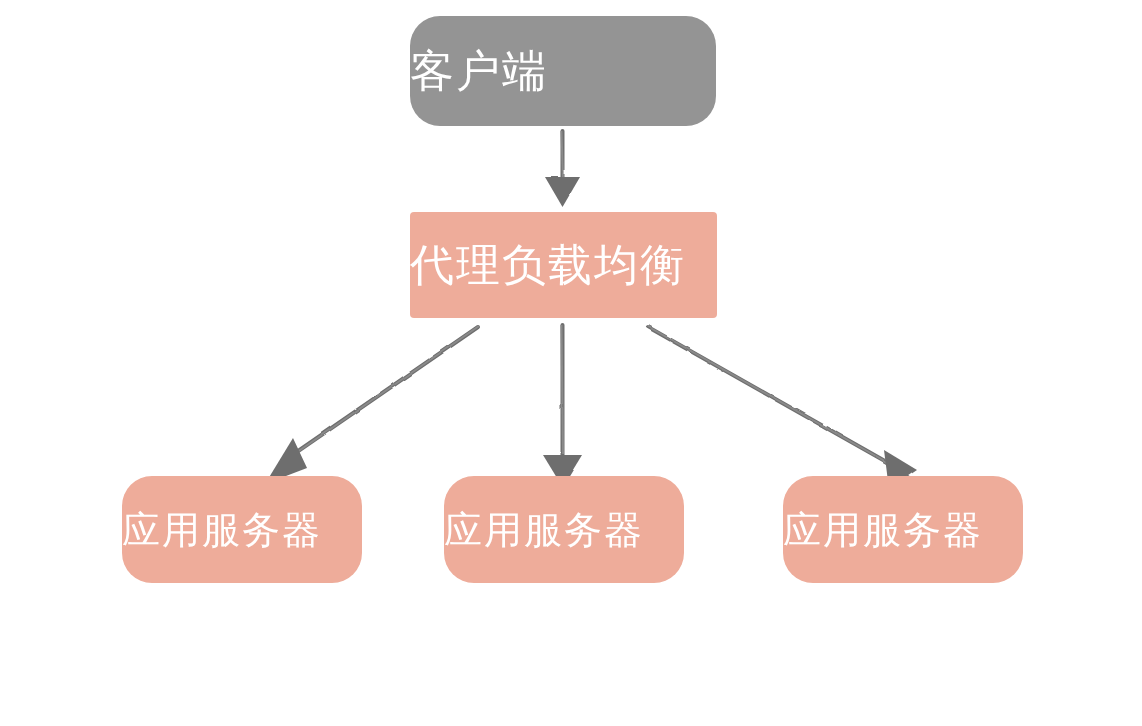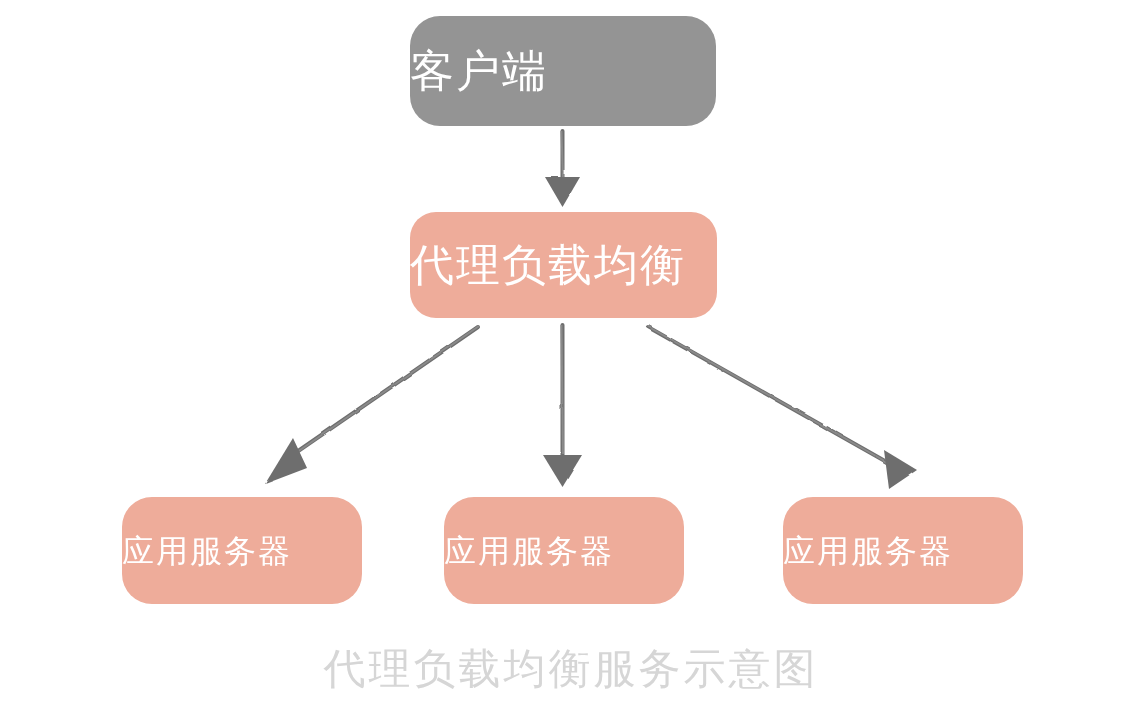--- a/index.html
+++ b/index.html
@@ -55,31 +55,31 @@
     border-radius: 30px;
     font-size: 44px;
   }
 
   .node-proxy {
     left: 410px;
     top: 212px;
     width: 307px;
     height: 106px;
     background: #eeac9a;
-    border-radius: 26px;
+    border-radius: 4px;
     font-size: 44px;
   }
 
   .node-app {
-    top: 497px;
+    top: 476px;
     width: 240px;
     height: 107px;
     background: #eeac9a;
     border-radius: 30px;
-    font-size: 32px;
+    font-size: 38px;
   }
 
   .node-app-1 { left: 122px; }
   .node-app-2 { left: 444px; }
   .node-app-3 { left: 783px; }
 
   .caption {
     position: absolute;
     left: 0;
     top: 648px;
@@ -143,15 +143,14 @@
   </div>
 
   <div class="node node-app node-app-2">
     <span>应用服务器</span>
   </div>
 
   <div class="node node-app node-app-3">
     <span>应用服务器</span>
   </div>
 
-  <div class="caption">代理负载均衡服务示意图</div>
 
 </div>
 
 </body></html>

